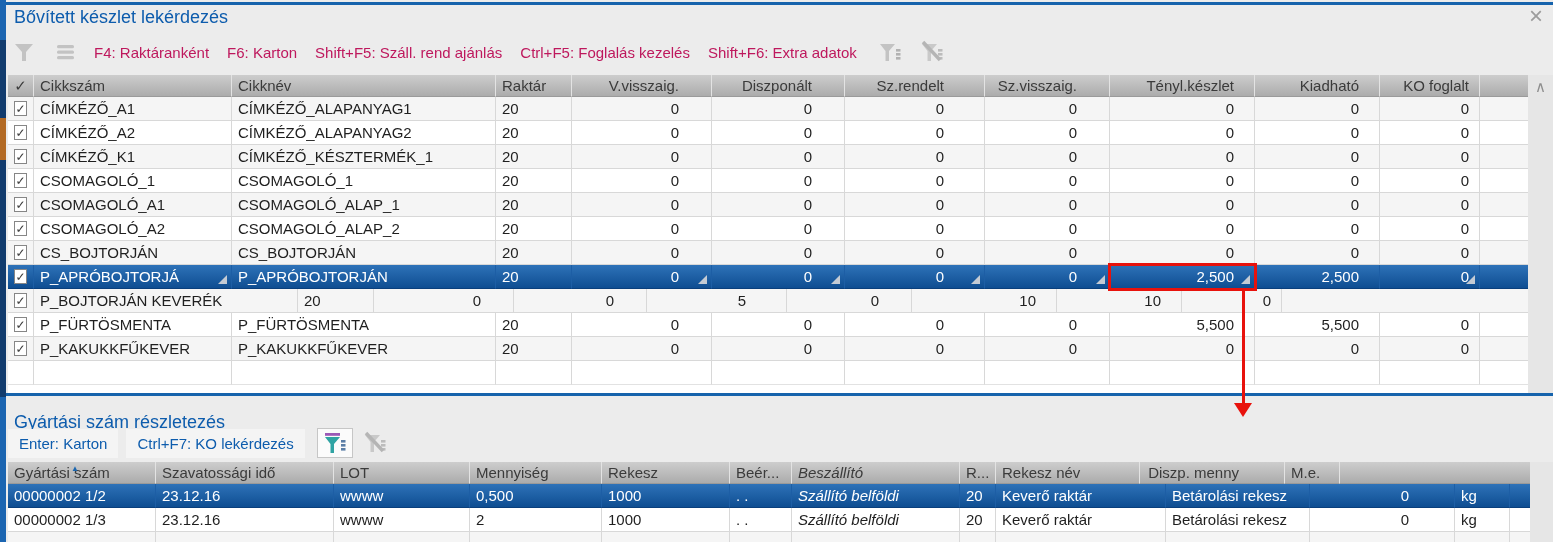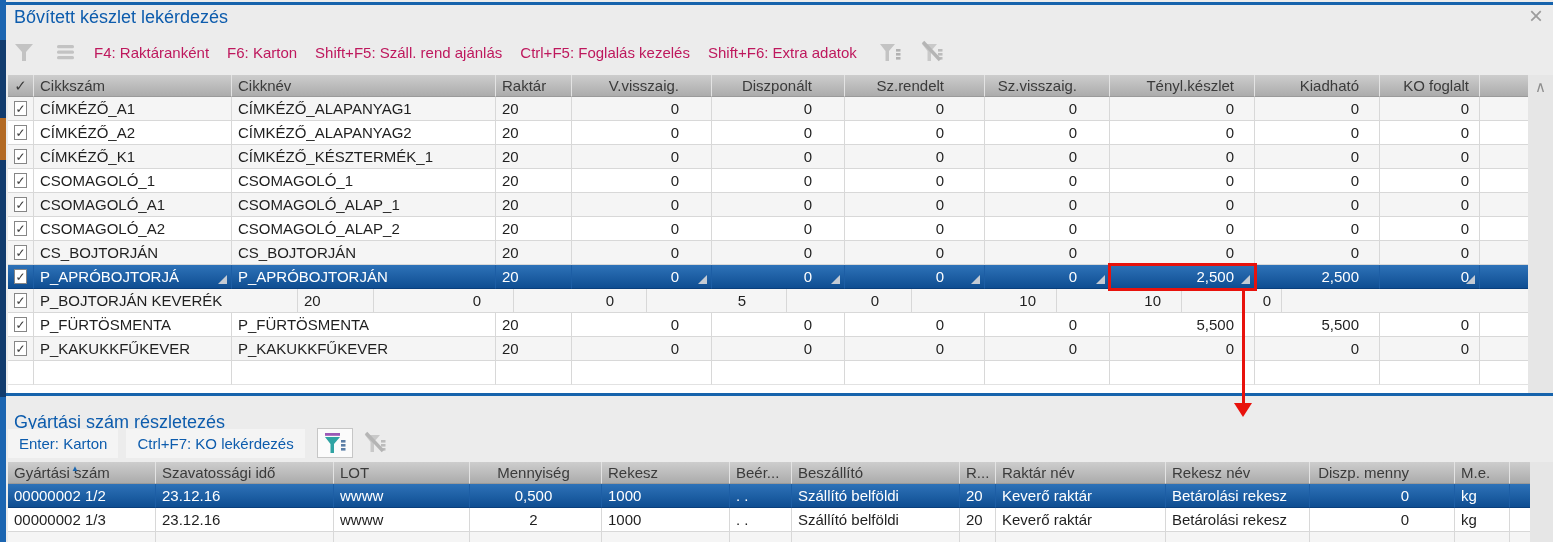--- a/index.html
+++ b/index.html
@@ -55,24 +55,24 @@
   .ttop .c4{width:133px;justify-content:flex-end;padding-right:32px;}
   .ttop .c5{width:140px;justify-content:flex-end;padding-right:40px;}
   .ttop .c6{width:125px;justify-content:flex-end;padding-right:32px;}
   .ttop .c7{width:145px;justify-content:flex-end;padding-right:20px;}
   .ttop .c8{width:125px;justify-content:flex-end;padding-right:20px;}
   .ttop .c9{width:100px;justify-content:flex-end;padding-right:10px;}
   
   .tbot .c0{width:148px;}
   .tbot .c1{width:178px;}
   .tbot .c2{width:136px;}
-  .tbot .c3{width:132px;justify-content:center;padding-right:10px;}
+  .tbot .c3{width:132px;justify-content:flex-start;padding-right:10px;}
   .tbot .c4{width:128px;}
   .tbot .c5{width:62px;}
-  .tbot .c6{width:168px;}
+  .tbot .c6{width:168px;font-style:italic;}
   .tbot .c7{width:36px;}
   .tbot .c8{width:170px;}
   .tbot .c9{width:144px;}
   .tbot .c10{width:145px;justify-content:flex-end;padding-right:45px;}
   .tbot .c11{width:55px;}
   
   .vtrack{position:absolute;background:#e6e6e6;z-index:2;text-align:center;color:#8f8f8f;}
   #track-top{left:1528px;top:75px;width:25px;height:318px;font-size:15px;padding-top:3px;}
   #track-bot{left:1530px;top:462px;width:23px;height:80px;}
   
@@ -640,23 +640,20 @@
         </div>
         <div class="tcell c5">
           <span>Beér...</span>
         </div>
         <div class="tcell c6">
           <span>Beszállító</span>
         </div>
         <div class="tcell c7">
           <span>R...</span>
         </div>
-        <div class="tcell c8">
-          <span>Raktár név</span>
-        </div>
         <div class="tcell c9">
           <span>Rekesz név</span>
         </div>
         <div class="tcell c10">
           <span>Diszp. menny</span>
         </div>
         <div class="tcell c11">
           <span>M.e.</span>
         </div>
         <div class="tcell filler"></div>

